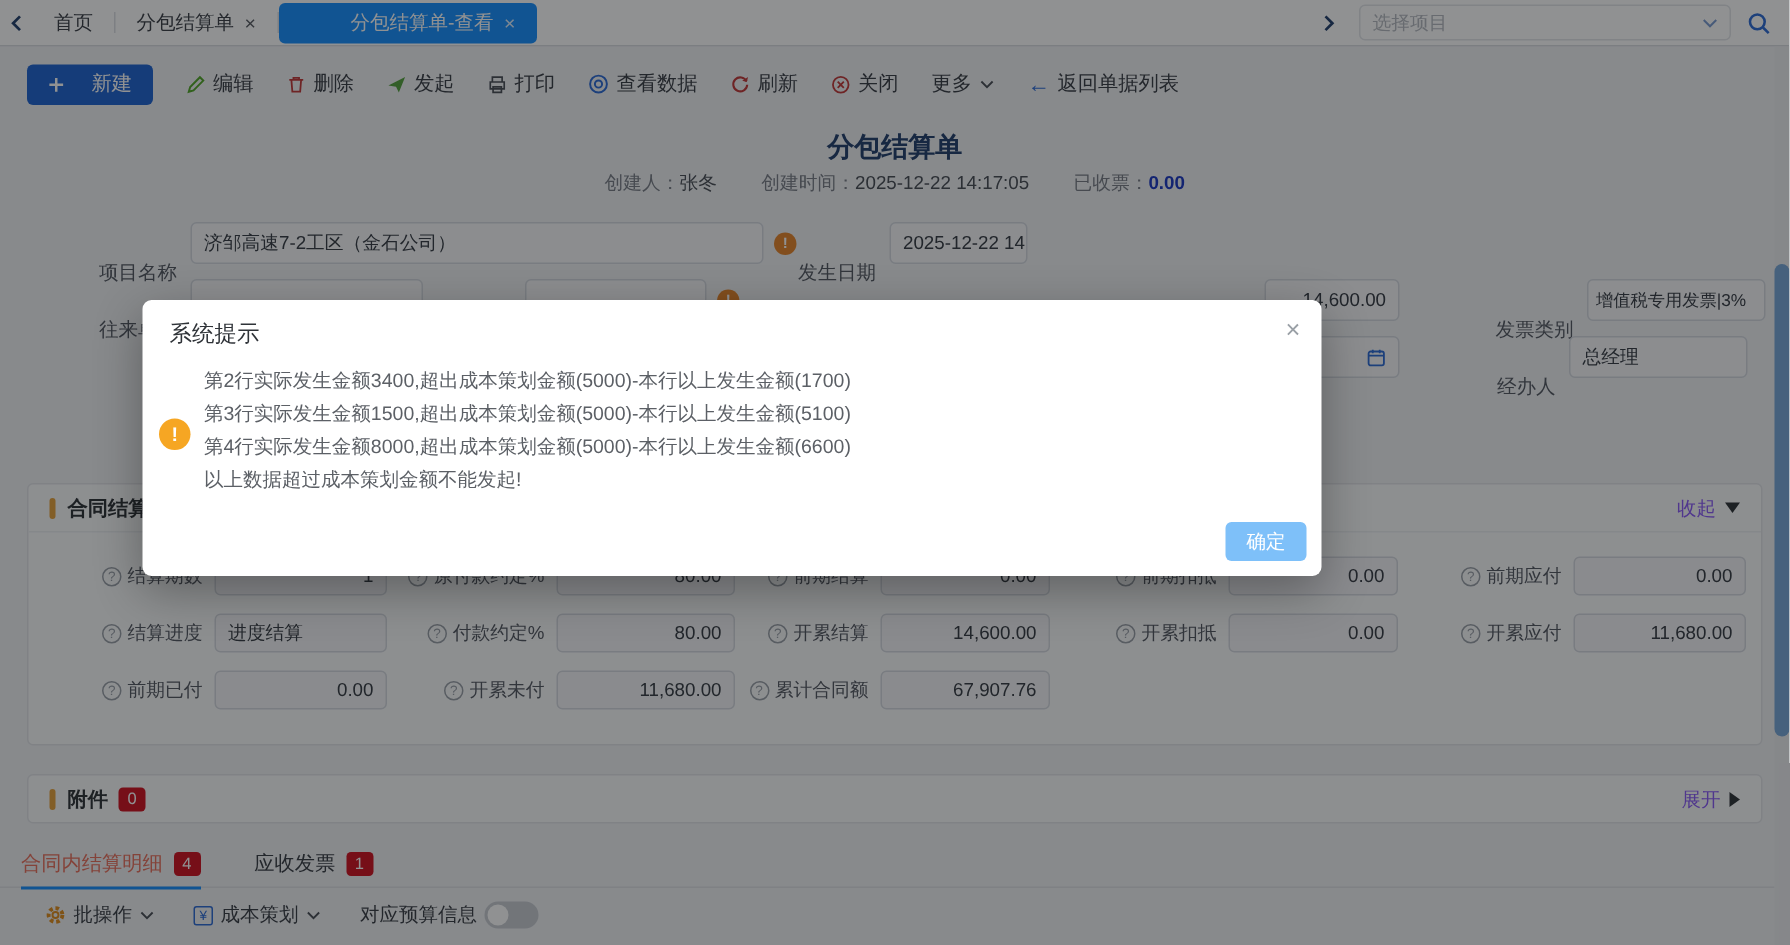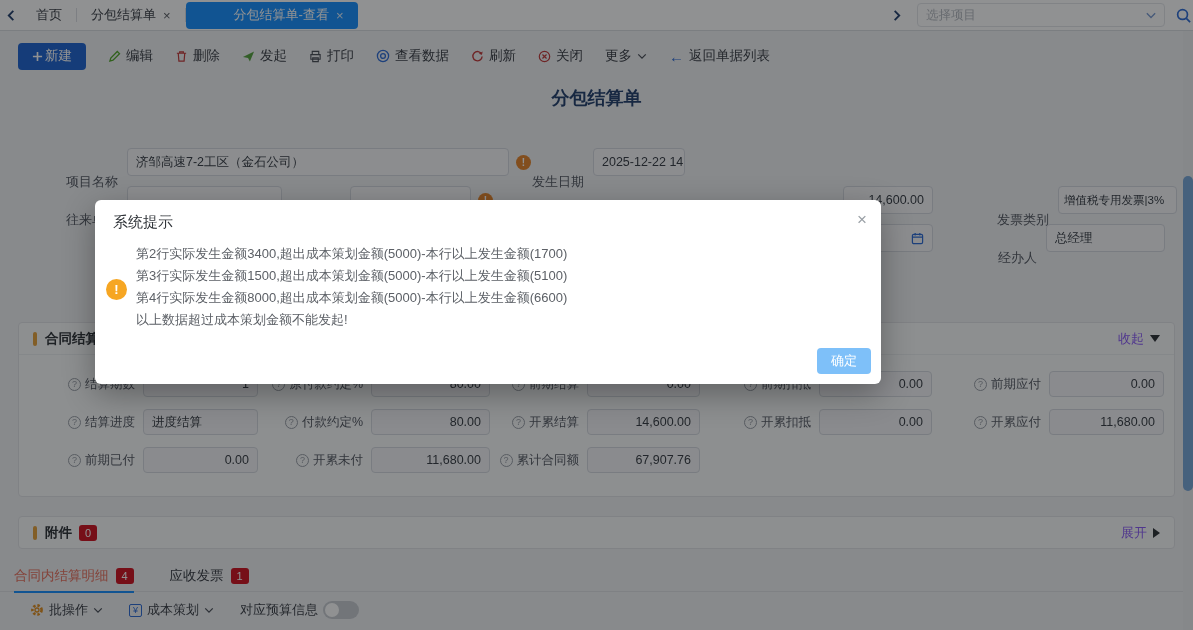--- a/index.html
+++ b/index.html
@@ -7,29 +7,29 @@
   #page{position:relative;width:1193px;height:630px;background:#f0f2f5;overflow:hidden;}
 
   
   .topbar{position:absolute;left:0;top:0;width:100%;height:31px;background:#ffffff;
           border-bottom:1px solid #d9dce1;display:flex;align-items:center;box-sizing:border-box;z-index:5;}
   .nav-chev{color:#24406d;flex:none;display:flex;align-items:center;justify-content:center;width:22px;height:30px;cursor:pointer;}
   .tab{display:flex;align-items:center;height:30px;padding:0 14px;font-size:13px;color:#3c4048;gap:7px;cursor:pointer;}
   .tab-sep{width:1px;height:14px;background:#dcdfe4;flex:none;}
   .tab.active{background:#1890ff;color:#fff;border-radius:4px;height:27px;margin-top:0px;padding-left:48px;}
   .tab .x{font-size:13px;opacity:.85;}
-  .topbar-right{margin-left:auto;display:flex;align-items:center;gap:10px;padding-right:1px;}
+  .topbar-right{margin-left:auto;display:flex;align-items:center;gap:10px;padding-right:12px;}
   .proj-select{width:248px;height:24px;border:1px solid #e3e6ea;border-radius:4px;background:#fff;
                display:flex;align-items:center;justify-content:space-between;padding:0 8px;box-sizing:border-box;}
   .proj-select .ph{font-size:12.5px;color:#b6bac1;}
   .icon-svg{display:inline-flex;flex:none;}
 
   
   .toolbar{position:absolute;left:18px;top:42px;height:28px;display:flex;align-items:center;gap:22px;}
-  .btn-new{display:flex;align-items:center;gap:2px;background:#2065d1;color:#fff;border-radius:4px;
+  .btn-new{display:flex;align-items:center;gap:18px;background:#2065d1;color:#fff;border-radius:4px;
            height:27px;padding:0 14px;font-size:13.5px;cursor:pointer;}
   .tool-item{display:flex;align-items:center;gap:5px;font-size:13.5px;color:#3a3e45;cursor:pointer;}
   .back-link{display:flex;align-items:center;gap:5px;font-size:13.5px;color:#3a3e45;cursor:pointer;}
   .back-link .arrow{color:#2e6cd6;font-size:15px;}
 
   
   .doc-title{position:absolute;left:0;top:86px;width:100%;text-align:center;font-size:18px;font-weight:bold;color:#24406d;}
   .doc-meta{position:absolute;left:0;top:114px;width:100%;text-align:center;font-size:12.5px;color:#7a7f88;}
   .doc-meta b{font-weight:normal;color:#4a4f57;}
   .doc-meta .navy{color:#1d39c4;font-weight:bold;}
@@ -219,20 +219,25 @@
           </svg>
       </span>
     </div>
     <div class="back-link">
       <span class="arrow">←</span>
       <span>返回单据列表</span>
     </div>
   </div>
 
   <div class="doc-title">分包结算单</div>
+  <div class="doc-meta">
+    <span>创建人：</span><b>张冬</b><span class="meta-gap"></span>
+    <span>创建时间：</span><b>2025-12-22 14:17:05</b><span class="meta-gap"></span>
+    <span>已收票：</span><span class="navy">0.00</span>
+  </div>
 
   <div class="fg" style="left:30px;top:147px">
     <span class="flabel" style="width:88px">项目名称</span>
     <span class="finput" style="width:382px">济邹高速7-2工区（金石公司）</span>
     <span class="warn-dot">!</span>
   </div>
   <div class="fg" style="left:500px;top:147px">
     <span class="flabel" style="width:84px">发生日期</span>
     <span class="finput split" style="width:92px">
       <span>2025-12-22 14:</span>

